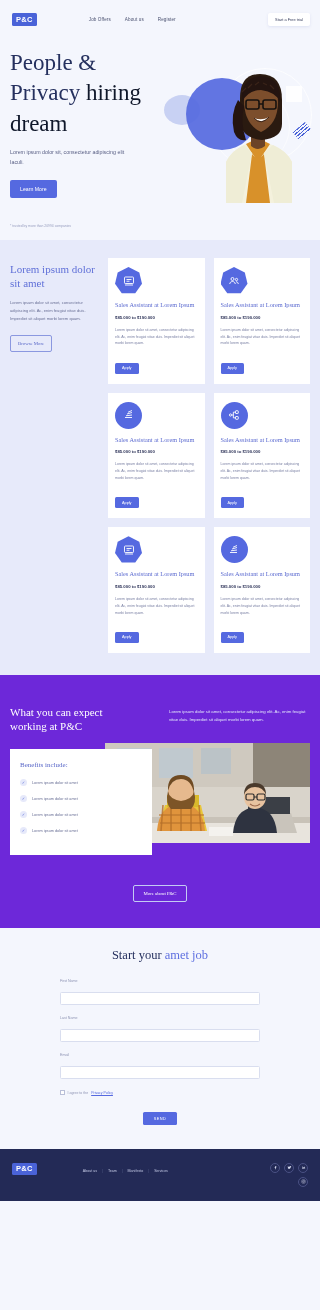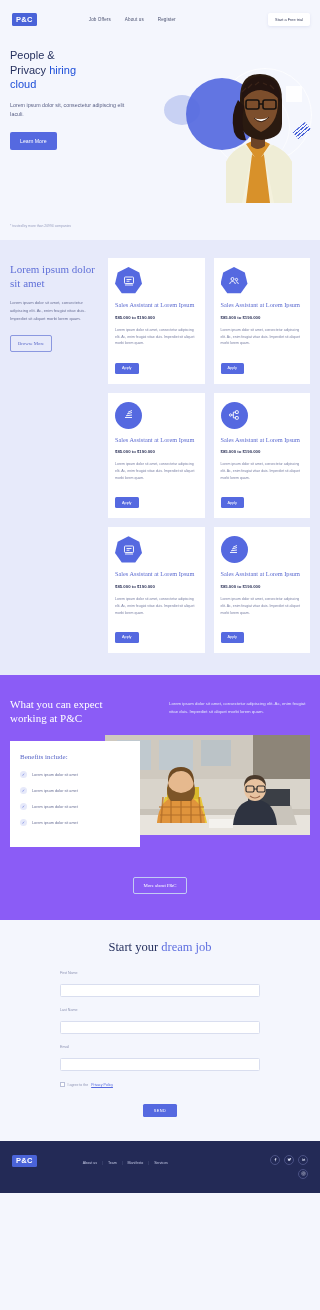--- a/index.html
+++ b/index.html
@@ -95,27 +95,27 @@
   }
   .photo-mask {
     position: absolute; right: 6px; top: 58px;
     width: 112px; height: 145px; overflow: hidden;
     border-radius: 56px 56px 0 0;
   }
   .person { position: absolute; inset: 0; }
 
   .hero-copy { position: relative; z-index: 4; padding: 18px 0 0 10px; width: 170px; }
   .hero-title {
-    font-family: Liberation Sans, sans-serif;
-    font-size: 11px;
+    font-family: Liberation Serif, serif;
+    font-size: 23px;
     line-height: 1.32;
     color: #25305e;
     font-weight: normal;
   }
-  .hero-title .accent { color: #1d4ed8; }
+  .hero-title .accent { color: #0f172a; }
   .hero-sub {
     font-size: 5.3px;
     line-height: 1.85;
     color: #5b6186;
     margin-top: 9px;
     width: 128px;
   }
   .learn-btn {
     margin-top: 12px;
     background: #5569e0;
@@ -202,22 +202,22 @@
     margin-bottom: 8px;
   }
   .apply-btn {
     background: #5569e0; color: #fff; border: none;
     font-size: 3.8px; padding: 3.5px 7px; border-radius: 1.5px;
     cursor: pointer;
   }
 
   
   .expect {
-    background: #8b5cf6;
-    padding: 22px 10px 26px 10px;
+    background: #6d28d9;
+    padding: 30px 10px 26px 10px;
     color: #fff;
     position: relative;
   }
   .expect-head { display: flex; gap: 14px; align-items: flex-start; }
   .expect-title {
     font-family: "Liberation Serif", serif;
     font-size: 11px;
     line-height: 1.3;
     font-weight: normal;
     width: 145px;
@@ -230,21 +230,21 @@
     padding-top: 3px;
   }
   .expect-body {
     margin-top: 16px;
     display: flex;
     position: relative;
     min-height: 100px;
   }
   .benefits {
     background: #fff;
-    width: 130px;
+    width: 142px;
     padding: 12px 10px;
     z-index: 3;
     align-self: flex-start;
   }
   .benefits h3 {
     font-family: "Liberation Serif", serif;
     font-size: 7px;
     color: #5a68c8;
     font-weight: normal;
     margin-bottom: 10px;
@@ -379,21 +379,21 @@
           <path d="M52 60 Q59 67 67 59 Q60 63 52 60 Z" fill="#ffffff"></path>
           <path d="M52 60 Q59 68 67 59" stroke="#3a2318" stroke-width="1" fill="none"></path>
         </g>
       </svg>
     </div>
 
     <div class="hero-copy">
       <h1 class="hero-title">
         <span>People &amp;</span><br>
         <span>Privacy </span><span class="accent">hiring</span><br>
-        <span class="accent">cloud</span>
+        <span class="accent">dream</span>
       </h1>
       <p class="hero-sub">Lorem ipsum dolor sit, consectetur adipiscing elit Iaculi.</p>
       <button class="learn-btn">Learn More</button>
     </div>
     <div class="trusted">* trusted by more than 20994 companies</div>
   </section>
 
   <section class="jobs">
     <div class="jobs-intro">
       <h2 class="jobs-title">Lorem ipsum dolor sit amet</h2>
@@ -563,21 +563,21 @@
       </div>
     </div>
 
     <div class="more-btn-wrap">
       <button class="more-btn">More about P&amp;C</button>
     </div>
   </section>
 
   <section class="form-sec">
     <h2 class="form-title">
-      <span>Start your </span><span class="accent">dream job</span>
+      <span>Start your </span><span class="accent">amet job</span>
     </h2>
     <div class="form-inner">
       <div class="field">
         <label>First Name</label>
         <input type="text" value="" style="">
       </div>
       <div class="field">
         <label>Last Name</label>
         <input type="text" value="" style="">
       </div>

